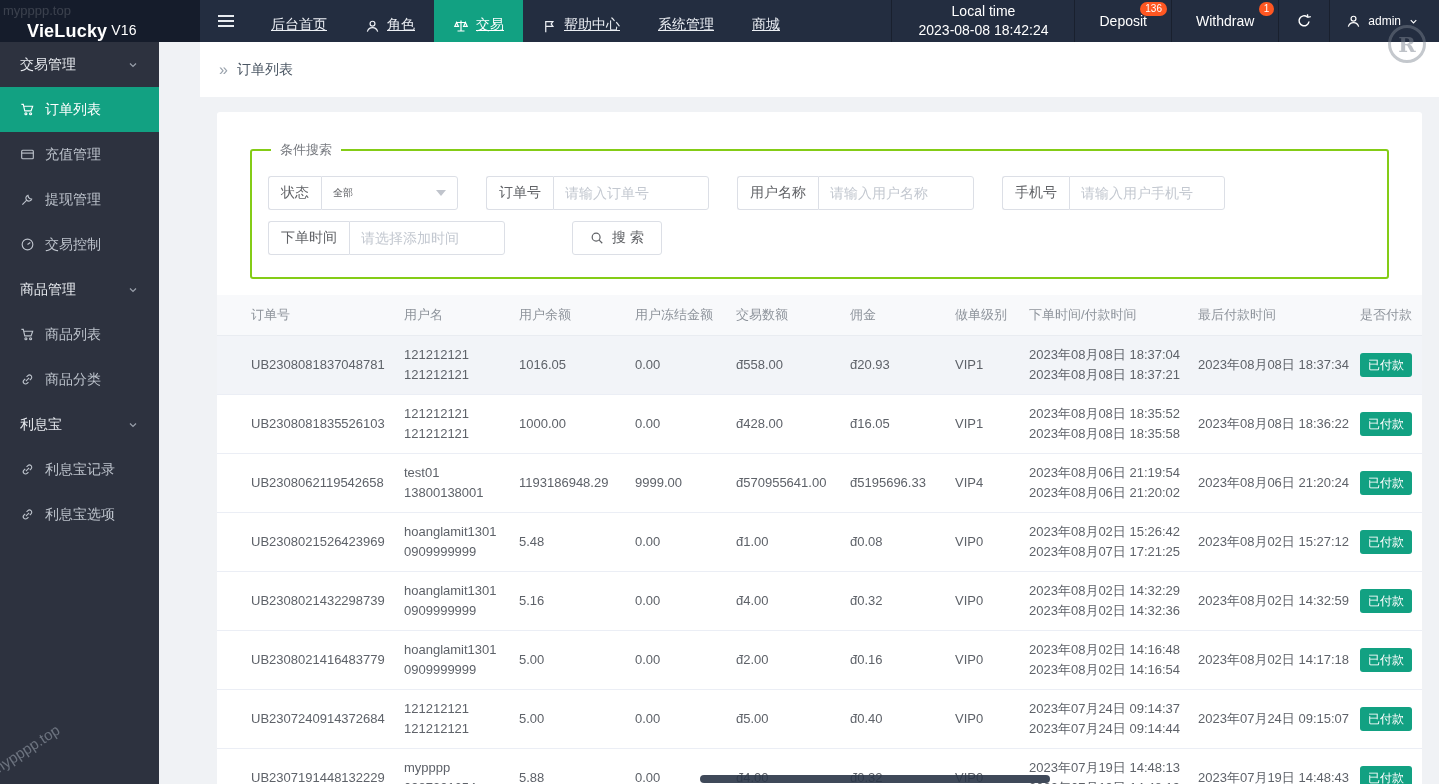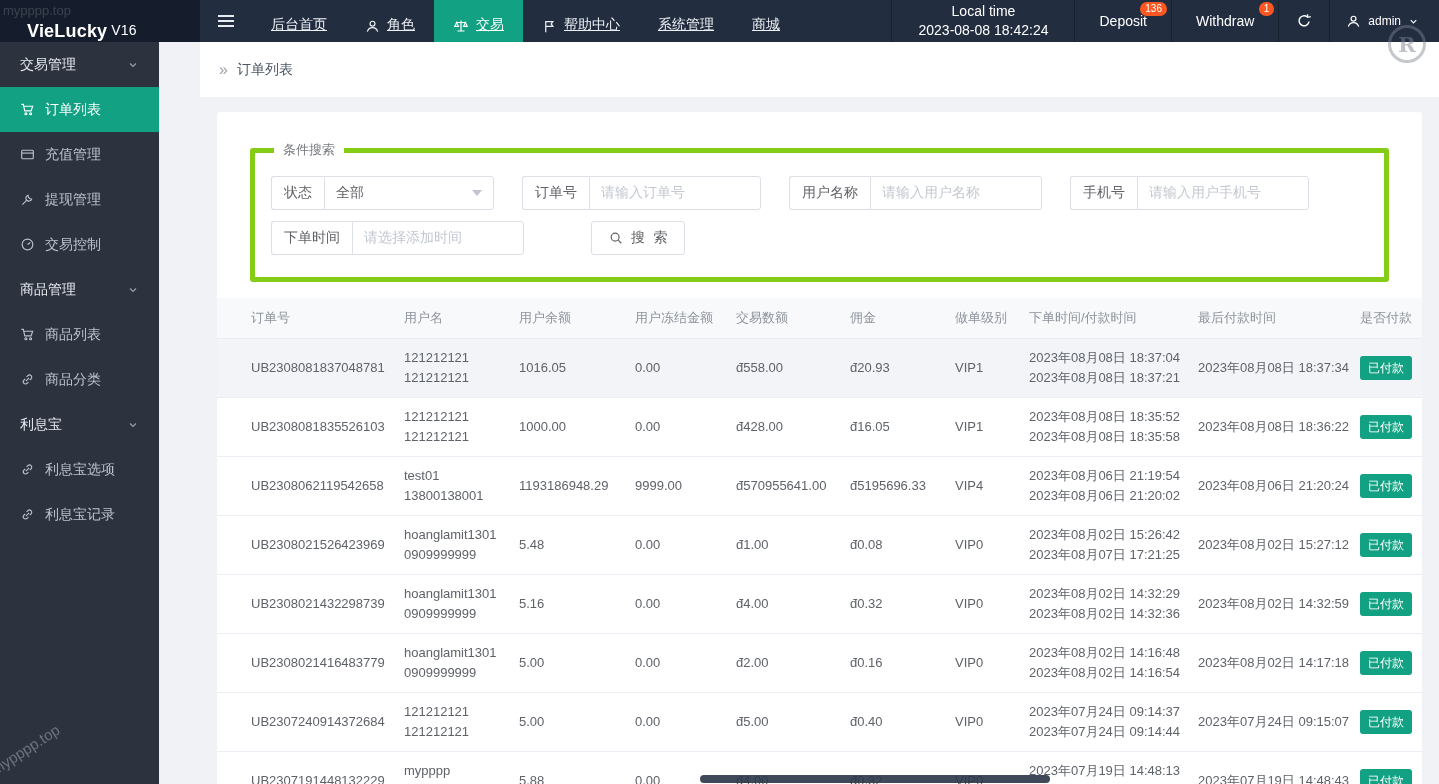--- a/index.html
+++ b/index.html
@@ -33,28 +33,28 @@
   .menu-item.active { background:#12a182; color:#fff; }
   .menu-item svg, .nav-item svg { flex:none; }
 
   
   .main { position:absolute; top:42px; left:200px; right:0; bottom:0; background:#f0f2f5; overflow:hidden; }
   .breadcrumb { height:55px; background:#fff; display:flex; align-items:center; padding:0 19px; font-size:14px; color:#4a5663; gap:9px; }
   .bc-icon { color:#9aa3ad; font-size:16px; line-height:1; }
   .card { margin:15px 17px 0; background:#fff; border-radius:3px; height:800px; }
 
   
-  fieldset.search { margin:0 33px; border:5px solid #84cc16; border-radius:3px; padding:6px 16px 22px; position:relative; top:29px;font-family:Liberation Mono, monospace; }
+  fieldset.search { margin:0 33px; border:2px solid #84cc16; border-radius:3px; padding:6px 16px 22px; position:relative; top:29px; }
   fieldset.search legend { font-size:13px; color:#75787e; padding:0 9px; margin-left:3px; }
   .form-row { display:flex; gap:28px; margin-top:11px; }
   .input-group { display:flex; height:34px; }
   .ig-label { display:flex; align-items:center; padding:0 12px; border:1px solid #dcdfe6; border-right:none; border-radius:3px 0 0 3px; font-size:14px; color:#606266; background:#fff; white-space:nowrap; }
-  .ig-input { width:172px; height:34px; border:1px solid #dcdfe6; border-radius:0 3px 3px 0; font-size:14px; color:#606266; padding:0 11px; outline:none; font-family:inherit; }
+  .ig-input { width:156px; height:34px; border:1px solid #dcdfe6; border-radius:0 3px 3px 0; font-size:14px; color:#606266; padding:0 11px; outline:none; font-family:inherit; }
   .ig-input::placeholder { color:#c3c8d0; }
-  .select-box { width:170px; border:1px solid #dcdfe6; border-radius:0 3px 3px 0; display:flex; align-items:center; padding:8px 11px; font-size:14px; color:#606266; cursor:pointer; background:#fff; }
+  .select-box { width:137px; border:1px solid #dcdfe6; border-radius:0 3px 3px 0; display:flex; align-items:center; padding:8px 11px; font-size:10px; color:#606266; cursor:pointer; background:#fff; }
   .caret-down { margin-left:auto; width:0; height:0; border-left:5px solid transparent; border-right:5px solid transparent; border-top:6px solid #c0c4cc; }
   .search-btn { height:34px; padding:0 17px; border:1px solid #dcdfe6; background:#fff; border-radius:3px; display:flex; align-items:center; gap:8px; font-size:14px; color:#606266; cursor:pointer; font-family:inherit;margin-left:39px; }
 
   
   .table-wrap { margin-top:45px; }
   table.orders { width:100%; border-collapse:collapse; table-layout:fixed; }
   table.orders th { font-size:13px; font-weight:normal; color:#8d939b; text-align:left; height:40px; background:#f8f9fb; border-bottom:1px solid #e9ecf1; padding:0 8px 0 0; }
   table.orders td { font-size:13px; color:#5e6269; height:59px; border-bottom:1px solid #ebeef5; padding:0 8px 0 0; vertical-align:middle; line-height:20px; overflow:hidden; white-space:nowrap; }
   table.orders th:first-child, table.orders td:first-child { padding-left:34px; }
   tr.hovered td { background:#f2f4f8; }
@@ -237,29 +237,29 @@
           <path d="M4 6l4 4 4-4"></path>
         </svg>
       </span>
   </div>
   <div class="menu-item">
     <span>
         <svg width="15" height="15" viewBox="0 0 16 16" fill="none" stroke="currentColor" stroke-width="1.2">
           <path d="M6.3 9.7l3.4-3.4M5.6 7.3 4.2 8.7a2.4 2.4 0 0 0 3.4 3.4L9 10.7M10.4 8.7l1.4-1.4a2.4 2.4 0 0 0-3.4-3.4L7 5.3"></path>
         </svg>
       </span>
+    <span>利息宝记录</span>
+  </div>
+  <div class="menu-item">
+    <span>
+        <svg width="15" height="15" viewBox="0 0 16 16" fill="none" stroke="currentColor" stroke-width="1.2">
+          <path d="M6.3 9.7l3.4-3.4M5.6 7.3 4.2 8.7a2.4 2.4 0 0 0 3.4 3.4L9 10.7M10.4 8.7l1.4-1.4a2.4 2.4 0 0 0-3.4-3.4L7 5.3"></path>
+        </svg>
+      </span>
     <span>利息宝选项</span>
-  </div>
-  <div class="menu-item">
-    <span>
-        <svg width="15" height="15" viewBox="0 0 16 16" fill="none" stroke="currentColor" stroke-width="1.2">
-          <path d="M6.3 9.7l3.4-3.4M5.6 7.3 4.2 8.7a2.4 2.4 0 0 0 3.4 3.4L9 10.7M10.4 8.7l1.4-1.4a2.4 2.4 0 0 0-3.4-3.4L7 5.3"></path>
-        </svg>
-      </span>
-    <span>利息宝记录</span>
   </div>
   <span class="wm-bl">mypppp.top</span>
 </div>
 
 <div class="main">
   <div class="breadcrumb">
     <span class="bc-icon">»</span>
     <span>订单列表</span>
   </div>
 

